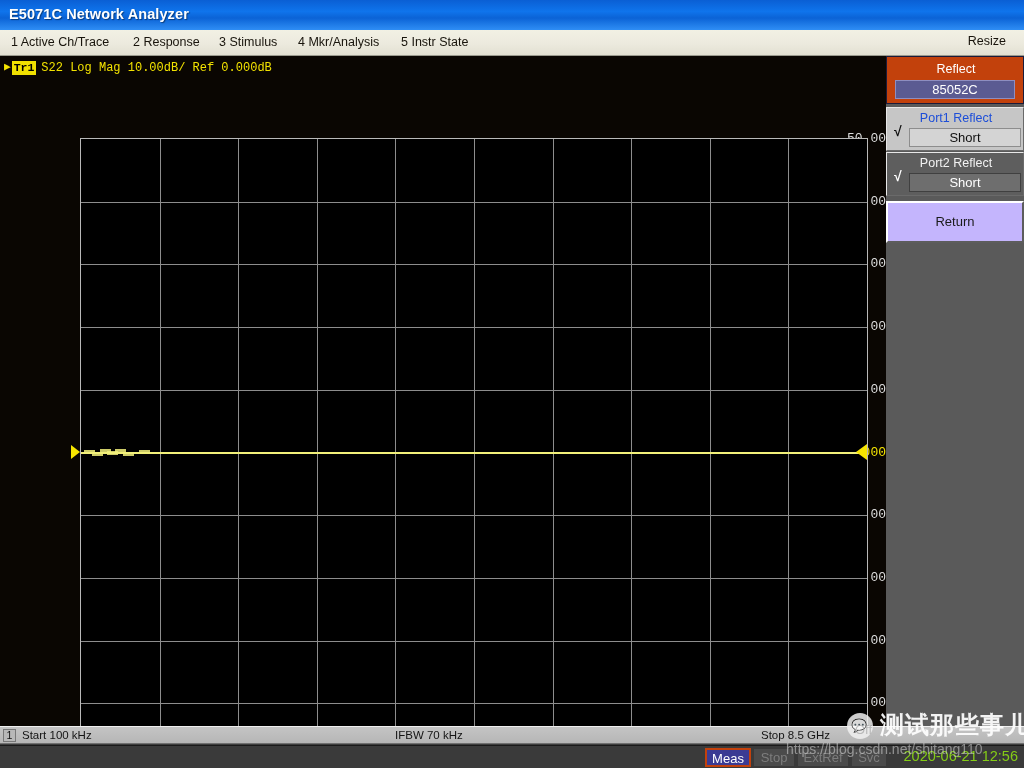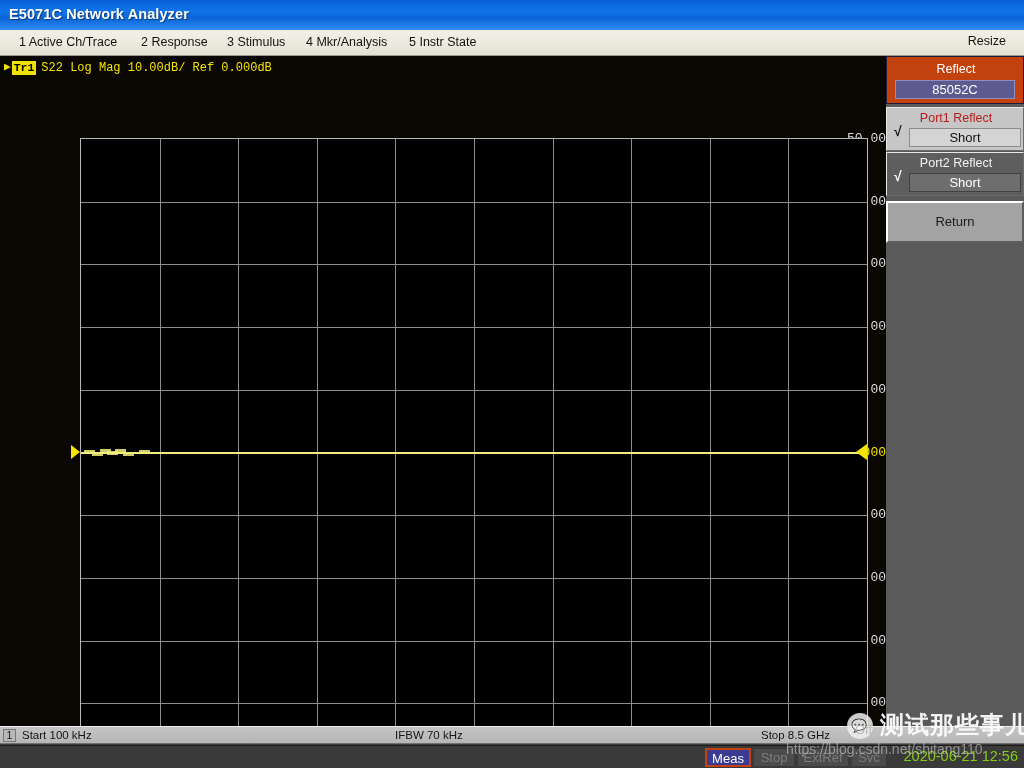--- a/index.html
+++ b/index.html
@@ -46,21 +46,20 @@
     border-bottom: 1px solid #9a9a8e;
   }
   .menu-item {
     position: absolute;
     top: 4px;
     font-size: 12.5px;
     color: #18140c;
     white-space: nowrap;
     cursor: default;
     padding: 1px 3px;
-    margin-left: 8px;
   }
   .menu-resize {
     position: absolute;
     top: 4px; right: 18px;
     font-size: 12.5px;
     color: #18140c;
     white-space: nowrap;
     cursor: default;
   }
 
@@ -206,21 +205,21 @@
   .sk-block.light { background: #c6c6c6; }
   .sk-block.dark  { background: #5e5e5e; }
   .sk-block-title {
     position: absolute;
     left: 0; top: 3px;
     width: 138px;
     text-align: center;
     font-size: 12.5px;
     white-space: nowrap;
   }
-  .sk-block.light .sk-block-title { color: #b91c1c; }
+  .sk-block.light .sk-block-title { color: #1d4ed8; }
   .sk-block.dark  .sk-block-title { color: #f2f2f2; }
   .sk-block-value {
     position: absolute;
     left: 22px; top: 20px;
     width: 112px; height: 19px;
     box-sizing: border-box;
     text-align: center;
     font-size: 13px;
     line-height: 17px;
   }
@@ -241,21 +240,21 @@
     font-weight: bold;
     line-height: 1;
   }
   .sk-block.light .sk-check { color: #101010; }
   .sk-block.dark  .sk-check { color: #ffffff; }
 
   .sk-return {
     position: absolute;
     left: 0;
     width: 138px; height: 42px;
-    background: #a3a3a3;
+    background: #c4b5fd;
     box-sizing: border-box;
     border-top: 2px solid #ffffff;
     border-left: 2px solid #ffffff;
     border-right: 2px solid #5d5d5d;
     border-bottom: 2px solid #5d5d5d;
     text-align: center;
     font-size: 13px;
     color: #1a1a1a;
     line-height: 38px;
   }

